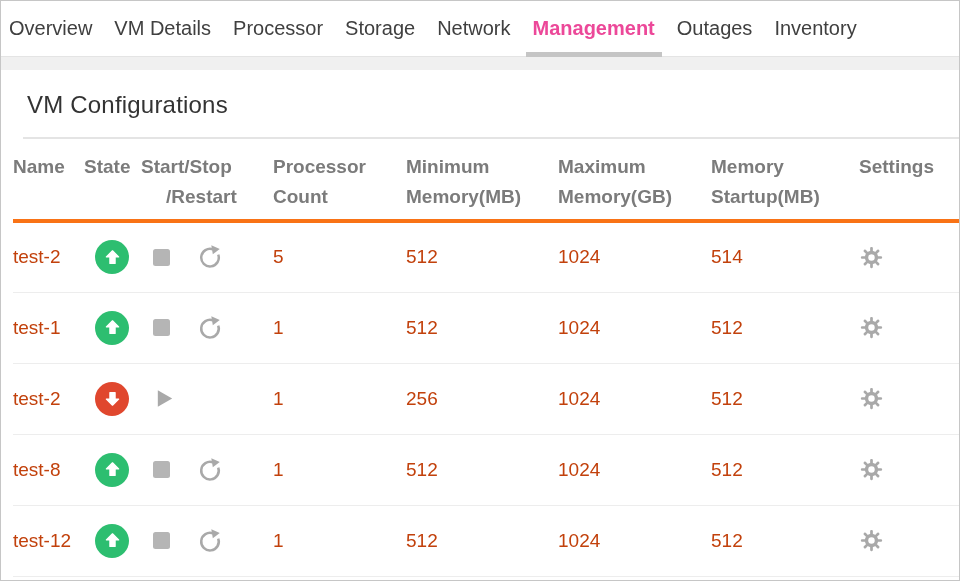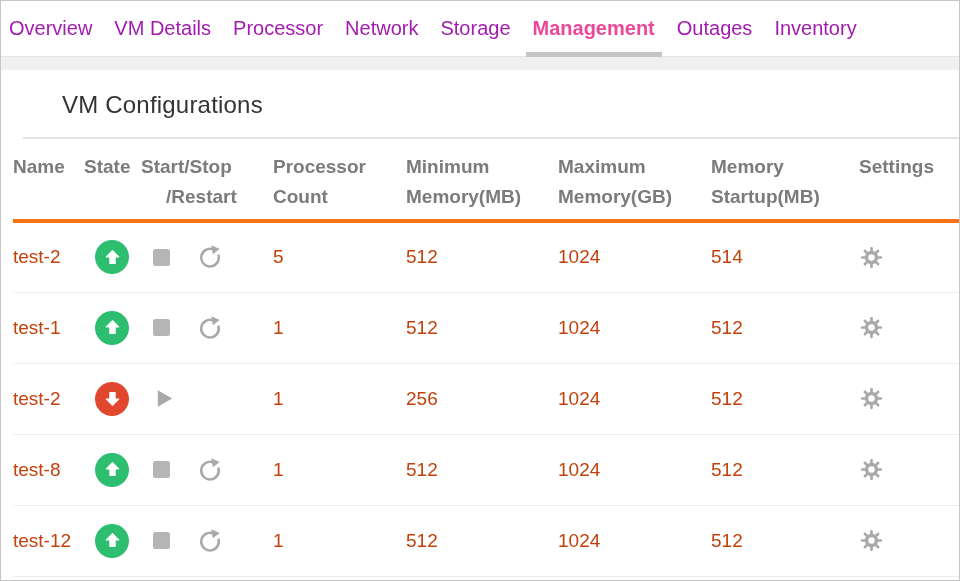--- a/index.html
+++ b/index.html
@@ -8,35 +8,35 @@
     width:960px; height:581px; border:1px solid #c6c6c6;
     background:#fff; overflow:hidden; position:relative;
   }
   
   .tab-bar {
     height:56px; display:flex; align-items:center;
     padding-left:1px; border-bottom:1px solid #e4e4e4; background:#fff;
   }
   .tab {
     position:relative; height:56px; display:flex; align-items:center;
-    padding:0 7px; margin-right:8px; font-size:20px; color:#a21caf;
+    padding:0 7px; margin-right:8px; font-size:20px; color:#404040;
     cursor:pointer; white-space:nowrap; background:none; border:none;
     font-family:"Liberation Sans", sans-serif;
   }
   .tab.active { color:#ec4899; font-weight:bold; }
   .tab.active::after {
     content:""; position:absolute; left:0; right:0; bottom:0; height:5px;
     background:#c5c5c5;
   }
   .band { height:13px; background:#f0f0f0; }
   
   .title-section { padding:20px 0 0 22px; }
   .title-section h1 {
     font-size:24px; font-weight:400; color:#333; padding-left:4px;
-    line-height:30px; letter-spacing:0.2px;margin-left:35px;
+    line-height:30px; letter-spacing:0.2px;
   }
   .title-divider { margin-top:17px; border-bottom:2px solid #e4e4e4; }
   
   table { border-collapse:collapse; table-layout:fixed; width:948px; margin-left:12px; }
   th {
     text-align:left; vertical-align:top; font-size:19px; font-weight:bold;
     color:#7b7b7b; padding-top:13px; line-height:30px; height:82px;
     border-bottom:4px solid #f97316;
   }
   th.h-actions .hwrap { padding-left:25px; text-indent:-25px; }
@@ -91,22 +91,22 @@
     </g>
   </defs>
 </svg>
 
 <div class="screen">
 
   <div class="tab-bar">
     <button class="tab">Overview</button>
     <button class="tab">VM Details</button>
     <button class="tab">Processor</button>
+    <button class="tab">Storage</button>
     <button class="tab">Network</button>
-    <button class="tab">Storage</button>
     <button class="tab active">Management</button>
     <button class="tab">Outages</button>
     <button class="tab">Inventory</button>
   </div>
   <div class="band"></div>
 
   <div class="title-section">
     <h1>VM Configurations</h1>
     <div class="title-divider"></div>
   </div>

